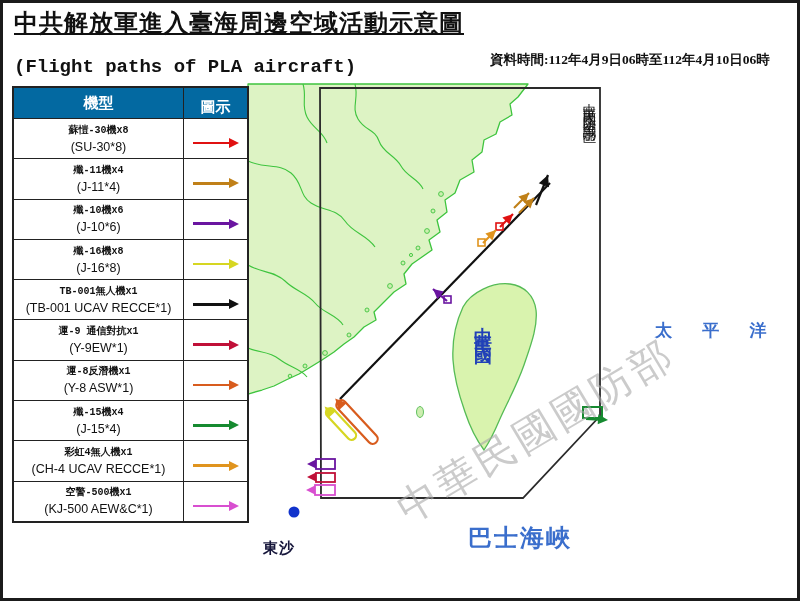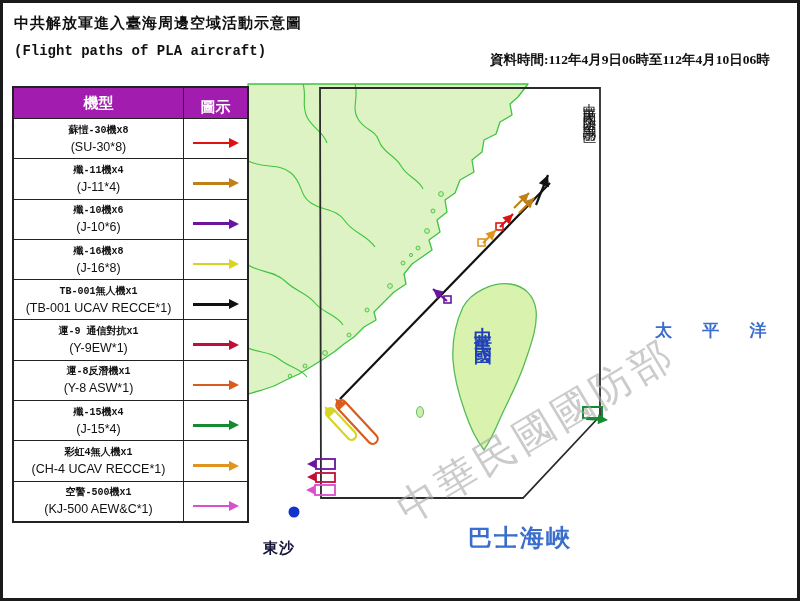--- a/index.html
+++ b/index.html
@@ -1,26 +1,26 @@
 <!DOCTYPE html>
 <html><head>
 <meta charset="utf-8">
 <style>
   html,body{margin:0;padding:0;background:#e9e9e9;}
   .page{position:relative;width:800px;height:601px;background:#ffffff;border:3px solid #1b1b1b;box-sizing:border-box;overflow:hidden;font-family:"Liberation Serif",serif;}
   .abs{position:absolute;}
   svg.map{position:absolute;left:0;top:0;z-index:1;}
   
   .title-block{left:11px;top:5px;z-index:6;color:#111;}
-  .title-zh{font-size:15px;font-weight:bold;letter-spacing:1px;line-height:30px;white-space:nowrap;}
-  .title-en{font-family:"Liberation Mono",monospace;font-size:14px;font-weight:bold;line-height:27px;white-space:nowrap;}
+  .title-zh{font-size:24px;font-weight:bold;letter-spacing:1px;line-height:30px;white-space:nowrap;text-decoration:underline;}
+  .title-en{font-family:"Liberation Mono",monospace;font-size:19px;font-weight:bold;line-height:27px;white-space:nowrap;margin-top:16px;}
   .data-time{left:487px;top:48px;z-index:6;font-size:13.5px;font-weight:bold;color:#111;white-space:nowrap;}
   
   .legend{left:9px;top:83px;width:237px;height:437px;z-index:5;display:flex;flex-direction:column;border:2px solid #222;background:#fff;box-sizing:border-box;}
-  .lhead{display:flex;height:30px;background:#a21caf;color:#fff;font-weight:bold;font-size:15px;flex:none;}
+  .lhead{display:flex;height:30px;background:#0369a1;color:#fff;font-weight:bold;font-size:15px;flex:none;}
   .lhead .c1,.lrow .c1{width:170px;border-right:1.5px solid #222;box-sizing:border-box;display:flex;flex-direction:column;align-items:center;justify-content:center;}
   .lhead .c2,.lrow .c2{flex:1;display:flex;align-items:center;justify-content:center;margin-top:9px;}
   .lrow{display:flex;flex:1;border-top:1.5px solid #222;background:#fff;}
   .lrow .zh{font-family:Liberation Mono, monospace;font-size:10px;font-weight:700;color:#111;line-height:16px;white-space:nowrap;}
   .lrow .en{font-family:"Liberation Sans",sans-serif;font-size:12.5px;font-weight:500;color:#111;line-height:16px;white-space:nowrap;}
   .arr{display:flex;align-items:center;}
   .arr-line{width:36px;height:2.6px;background:#000;}
   .arr-head{width:0;height:0;border-top:5px solid transparent;border-bottom:5px solid transparent;border-left:10px solid #000;}
   
   .vtext{writing-mode:vertical-rl;text-orientation:upright;}

